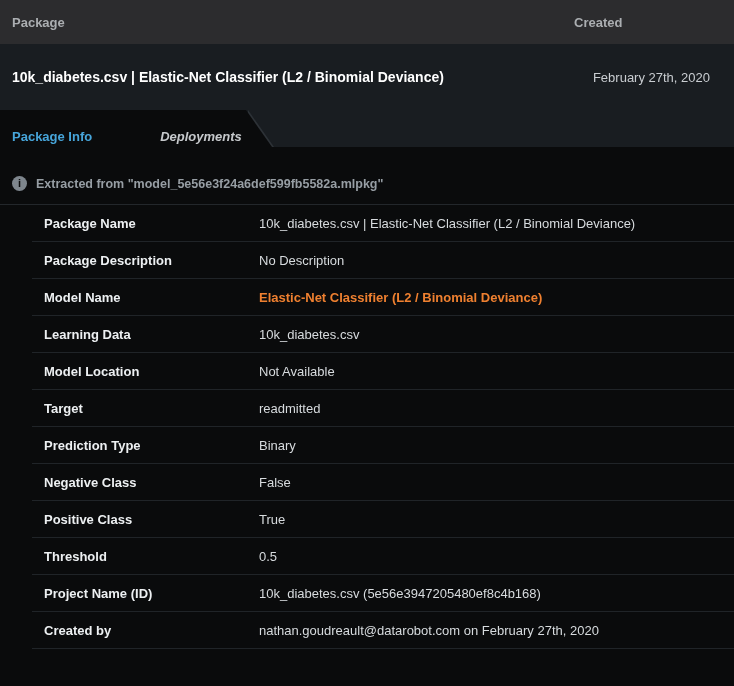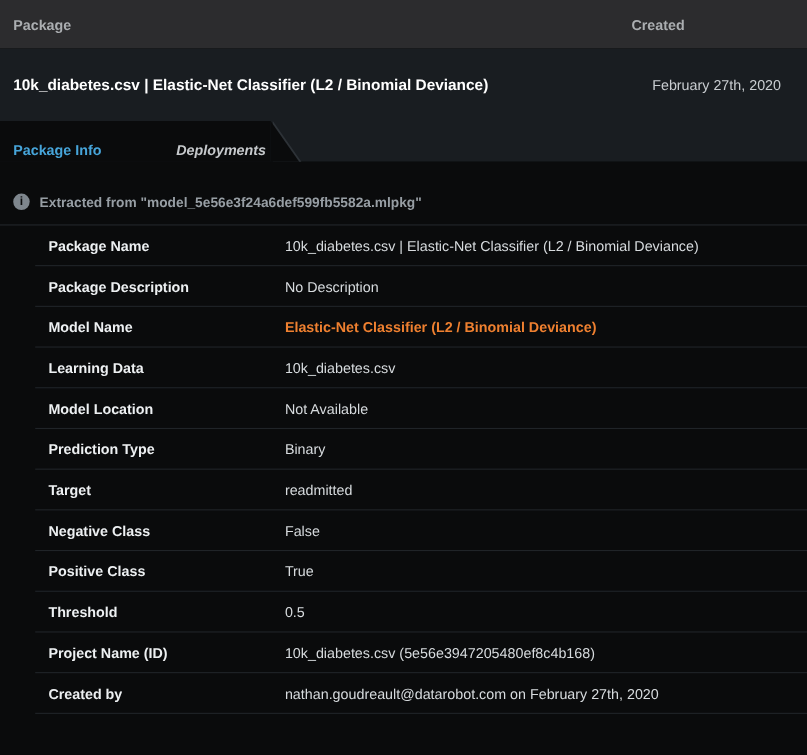--- a/index.html
+++ b/index.html
@@ -134,26 +134,26 @@
   </div>
         <div class="detail-row">
     <div class="row-label">Learning Data</div>
     <div class="row-value">10k_diabetes.csv</div>
   </div>
         <div class="detail-row">
     <div class="row-label">Model Location</div>
     <div class="row-value">Not Available</div>
   </div>
         <div class="detail-row">
+    <div class="row-label">Target</div>
+    <div class="row-value">readmitted</div>
+  </div>
+        <div class="detail-row">
     <div class="row-label">Prediction Type</div>
     <div class="row-value">Binary</div>
-  </div>
-        <div class="detail-row">
-    <div class="row-label">Target</div>
-    <div class="row-value">readmitted</div>
   </div>
         <div class="detail-row">
     <div class="row-label">Negative Class</div>
     <div class="row-value">False</div>
   </div>
         <div class="detail-row">
     <div class="row-label">Positive Class</div>
     <div class="row-value">True</div>
   </div>
         <div class="detail-row">

